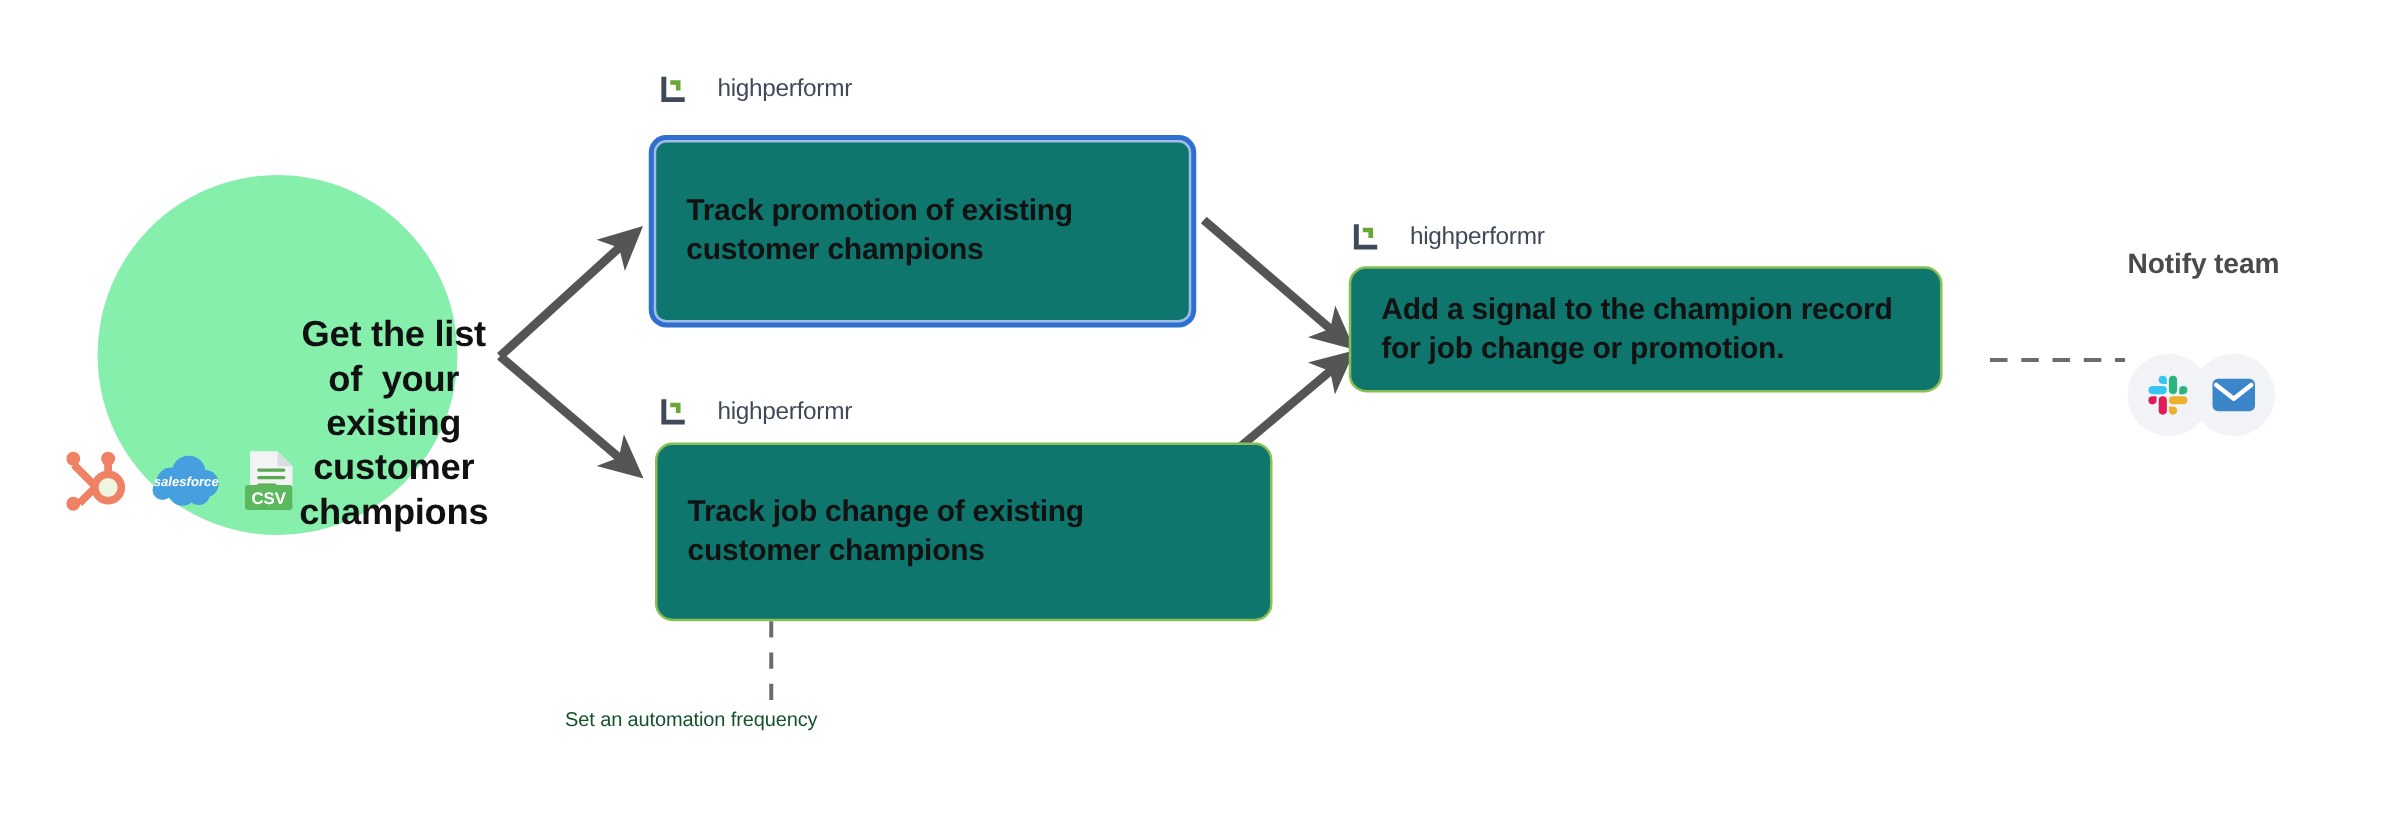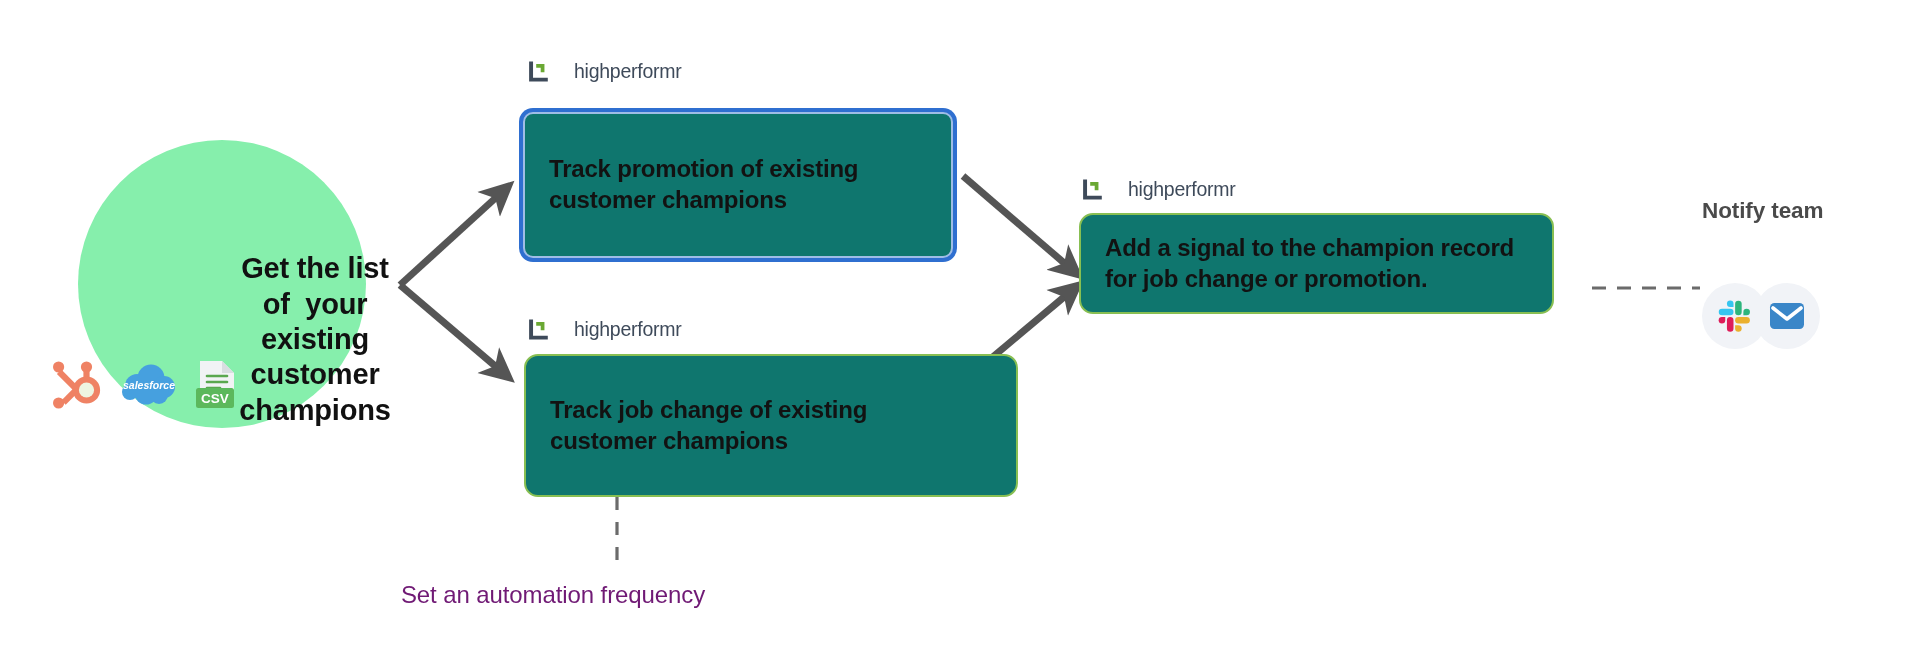--- a/index.html
+++ b/index.html
@@ -135,24 +135,24 @@
     align-items: center;
     justify-content: center;
   }
   .notify-bubble.first { left: 0; }
   .notify-bubble.second { left: 52px; }
 
   
   .freq-caption {
     position: absolute;
     left: 553px;
-    top: 581px;
+    top: 568px;
     transform: translateX(-50%);
-    font-size: 24px;
-    color: #701a75;
+    font-size: 16px;
+    color: #14532d;
     white-space: nowrap;
     letter-spacing: -0.1px;
   }
 </style>
 </head>
 <body>
 
 <svg id="canvas" viewBox="0 0 1910 670" xmlns="http://www.w3.org/2000/svg">
   <defs>
     <marker id="arrowhead" markerWidth="5.2" markerHeight="5.2" refX="2.4" refY="2.6" orient="auto" markerUnits="strokeWidth">

